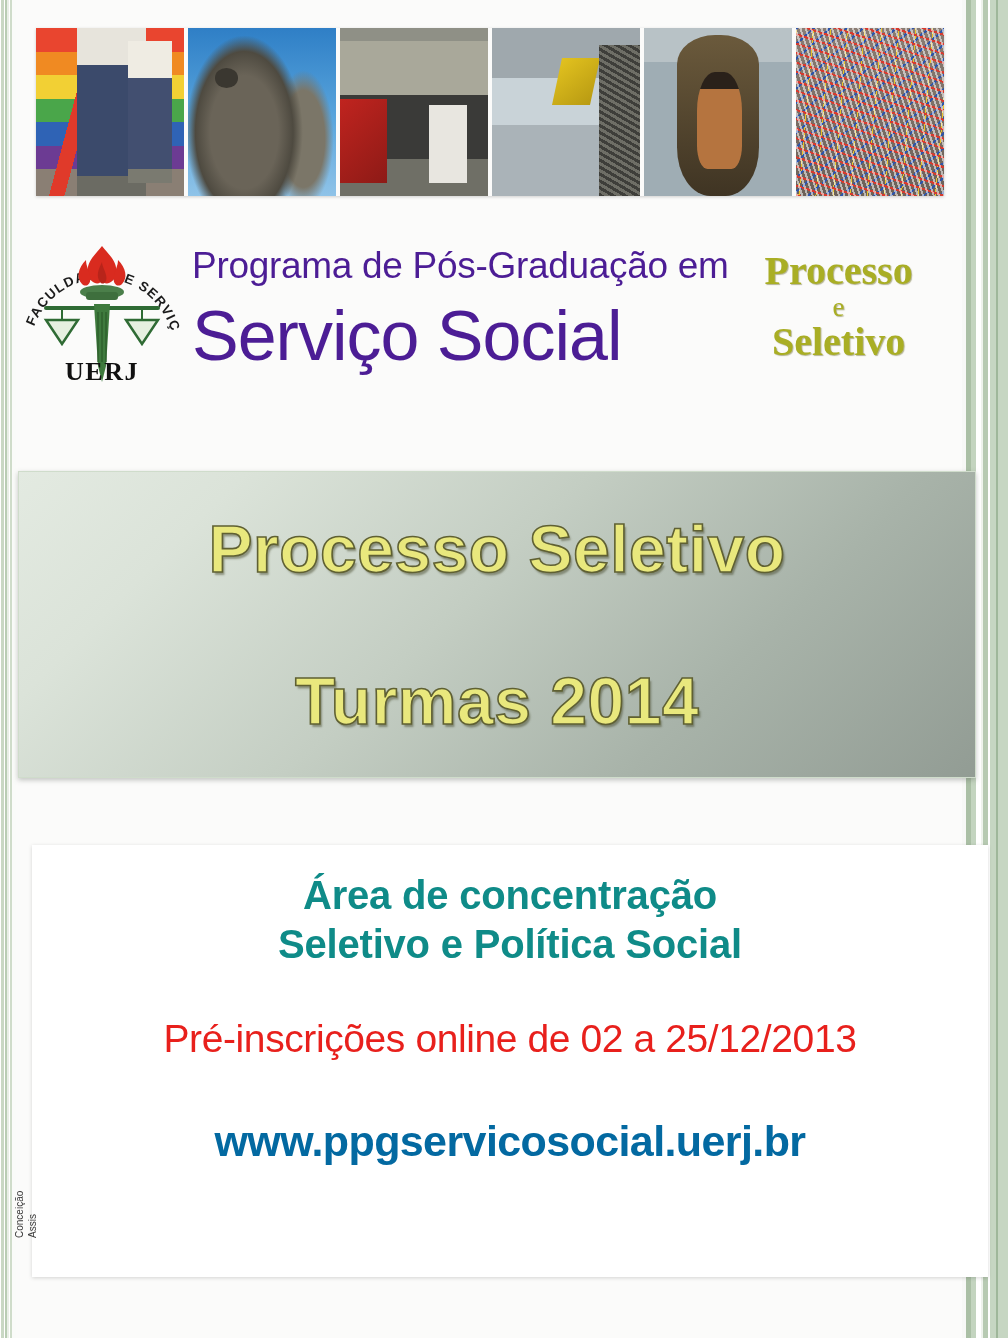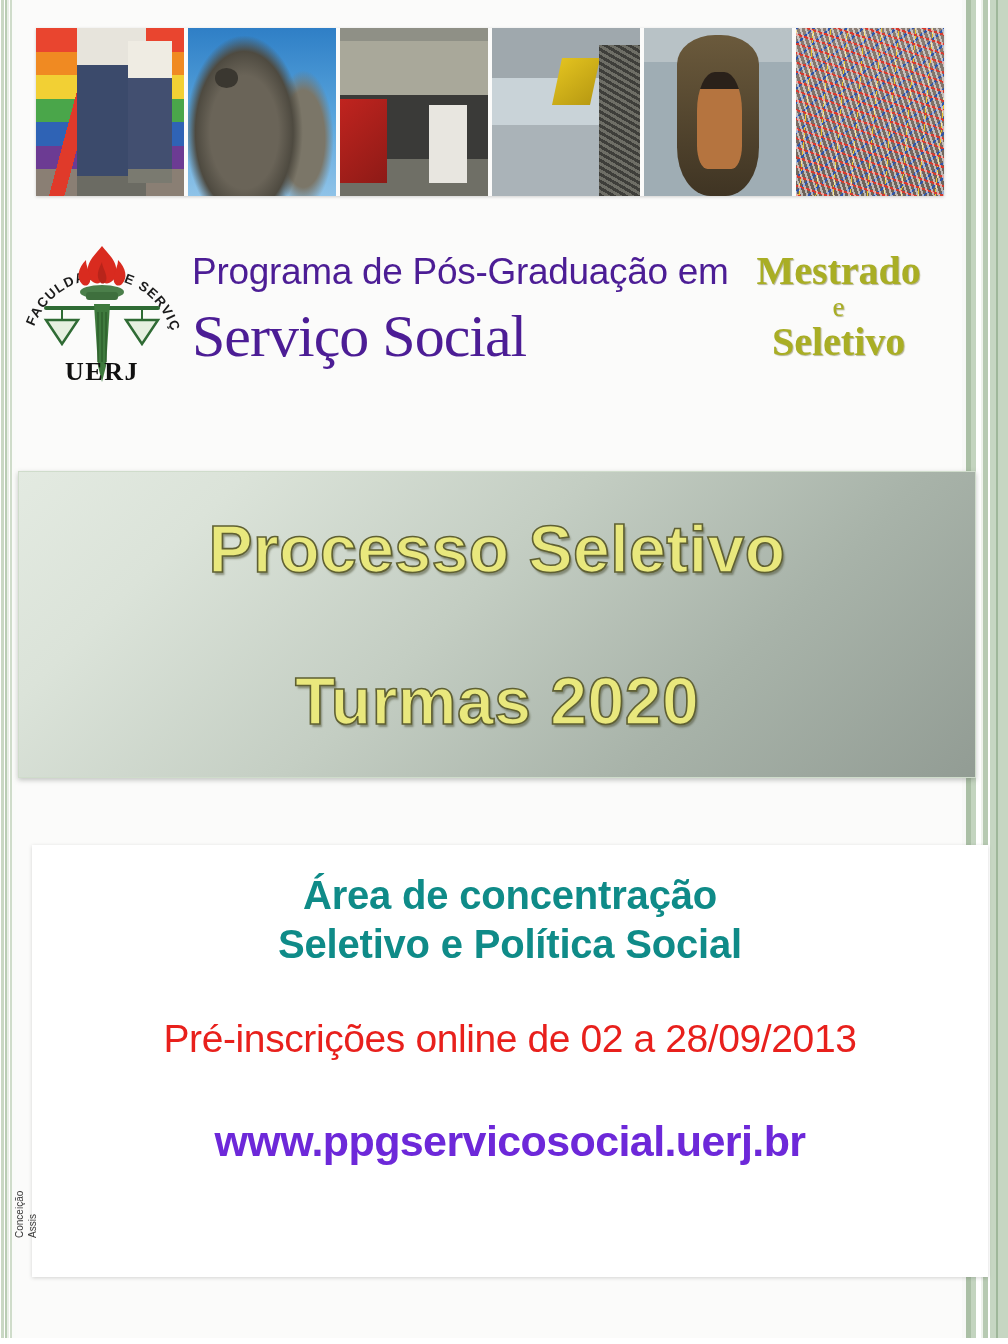--- a/index.html
+++ b/index.html
@@ -162,23 +162,22 @@
 
   .program-title {
     flex:1 1 auto; padding-left:4px;
     color:#4c1d95;
     line-height:1.02;
   }
   .program-line1 {
     font-size:37px; font-weight:400; letter-spacing:-0.3px; white-space:nowrap;
   }
   .program-line2 {
-    font-size:60px; font-weight:400; letter-spacing:-1px; white-space:nowrap;
+    font-size:70px; font-weight:400; letter-spacing:-1px; white-space:nowrap;
     margin-top:16px;
-    font-family:Liberation Serif, serif;
   }
 
   .degrees {
     flex:0 0 220px; text-align:center;
     font-family:"Liberation Serif", serif;
     color:#a9ae24; font-weight:700;
     line-height:1.06;
     text-shadow:1px 1px 1px rgba(90,90,20,.45);
     padding-bottom:6px;
   }
@@ -220,21 +219,21 @@
     letter-spacing:-0.2px;
   }
   .deadline {
     margin-top:48px;
     color:#e8201c; font-weight:400;
     font-size:39px; letter-spacing:-0.4px;
     white-space:nowrap;
   }
   .website {
     margin-top:56px;
-    color:#6d28d9; font-weight:700;
+    color:#0369a1; font-weight:700;
     font-size:43px; letter-spacing:-0.6px;
     white-space:nowrap;
   }
 
   
   .credit {
     position:absolute; left:14px; top:1238px;
     width:96px;
     transform:rotate(-90deg);
     transform-origin:0 0;
@@ -301,37 +300,37 @@
         <text x="86" y="164" text-anchor="middle" font-family="Liberation Serif, serif" font-size="26" font-weight="700" fill="#111111" letter-spacing="1.5">UERJ</text>
       </svg>
     </div>
 
     <div class="program-title">
       <div class="program-line1">Programa de Pós-Graduação em</div>
       <div class="program-line2">Serviço Social</div>
     </div>
 
     <div class="degrees">
-      <div class="d-big">Mestrado</div>
+      <div class="d-big">Processo</div>
       <div class="d-small">e</div>
       <div class="d-big">Seletivo</div>
     </div>
   </div>
 
   <div class="title-banner">
     <div class="title-line">Processo Seletivo</div>
-    <div class="title-line">Turmas 2020</div>
+    <div class="title-line">Turmas 2014</div>
   </div>
 
   <div class="info-card">
     <div class="concentration">
       <div>Área de concentração</div>
       <div>Seletivo e Política Social</div>
     </div>
-    <div class="deadline">Pré-inscrições online de 02 a 28/09/2013</div>
+    <div class="deadline">Pré-inscrições online de 02 a 25/12/2013</div>
     <div class="website">www.ppgservicosocial.uerj.br</div>
   </div>
 
   <div class="credit">
     <div>Conceição</div>
     <div>Assis</div>
   </div>
 
 </div>
 

